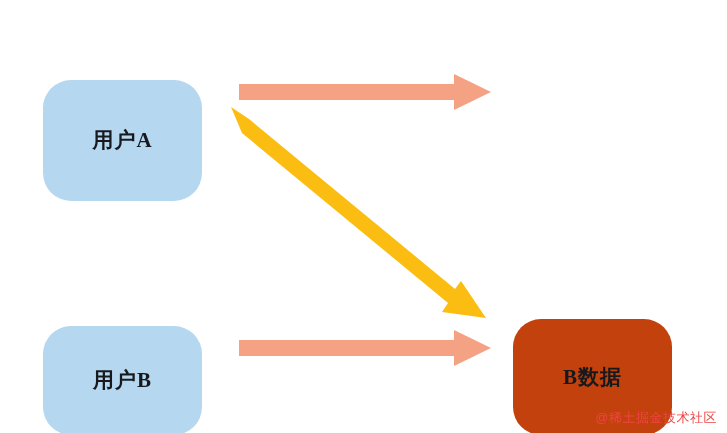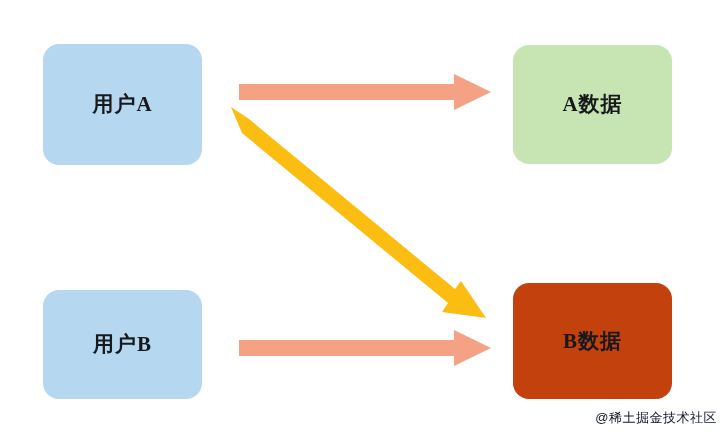--- a/index.html
+++ b/index.html
@@ -16,22 +16,23 @@
     width: 727px;
     height: 433px;
     background: #ffffff;
     overflow: hidden;
   }
   .node {
     position: absolute;
     display: flex;
     align-items: center;
     justify-content: center;
-    border-radius: 16px;
+    border-radius: 28px;
     box-sizing: border-box;
+    margin-top: 36px;
   }
   .node-label {
     font-family: "Liberation Serif", "DejaVu Serif", serif;
     font-size: 21px;
     font-weight: 700;
     color: #17191c;
     letter-spacing: 1px;
     line-height: 1;
     white-space: nowrap;
   }
@@ -74,23 +75,20 @@
 </style>
 </head>
 <body>
 
 <div id="canvas" style="width: 727px; height: 433px; background: rgb(255, 255, 255);">
 
   <div class="node node-blue" id="node-user-a" style="background: rgb(181, 215, 240);">
     <span class="node-label">用户A</span>
   </div>
 
-  <div class="node node-green" id="node-data-a" style="background: rgb(198, 229, 179);">
-    <span class="node-label">A数据</span>
-  </div>
 
   <div class="node node-blue" id="node-user-b" style="background: rgb(181, 215, 240);">
     <span class="node-label">用户B</span>
   </div>
 
   <div class="node node-green" id="node-data-b" style="background: #c2410c;">
     <span class="node-label">B数据</span>
   </div>
 
   <svg id="arrow-layer" viewBox="0 0 727 433" width="727" height="433">
@@ -101,15 +99,15 @@
 
     <g>
       <polygon points="231,107 249,119 455,289 461,281 486,318 442,312 448,303 242,133" fill="#fbbd11"></polygon>
     </g>
 
     <g>
       <polygon points="239,340 454,340 454,330 491,348 454,366 454,356 239,356" fill="#f4a184"></polygon>
     </g>
   </svg>
 
-  <div id="watermark" style="color: #0f172a;">@稀土掘金技术社区</div>
+  <div id="watermark" style="color: #ef4444;">@稀土掘金技术社区</div>
 
 </div>
 
 </body></html>

